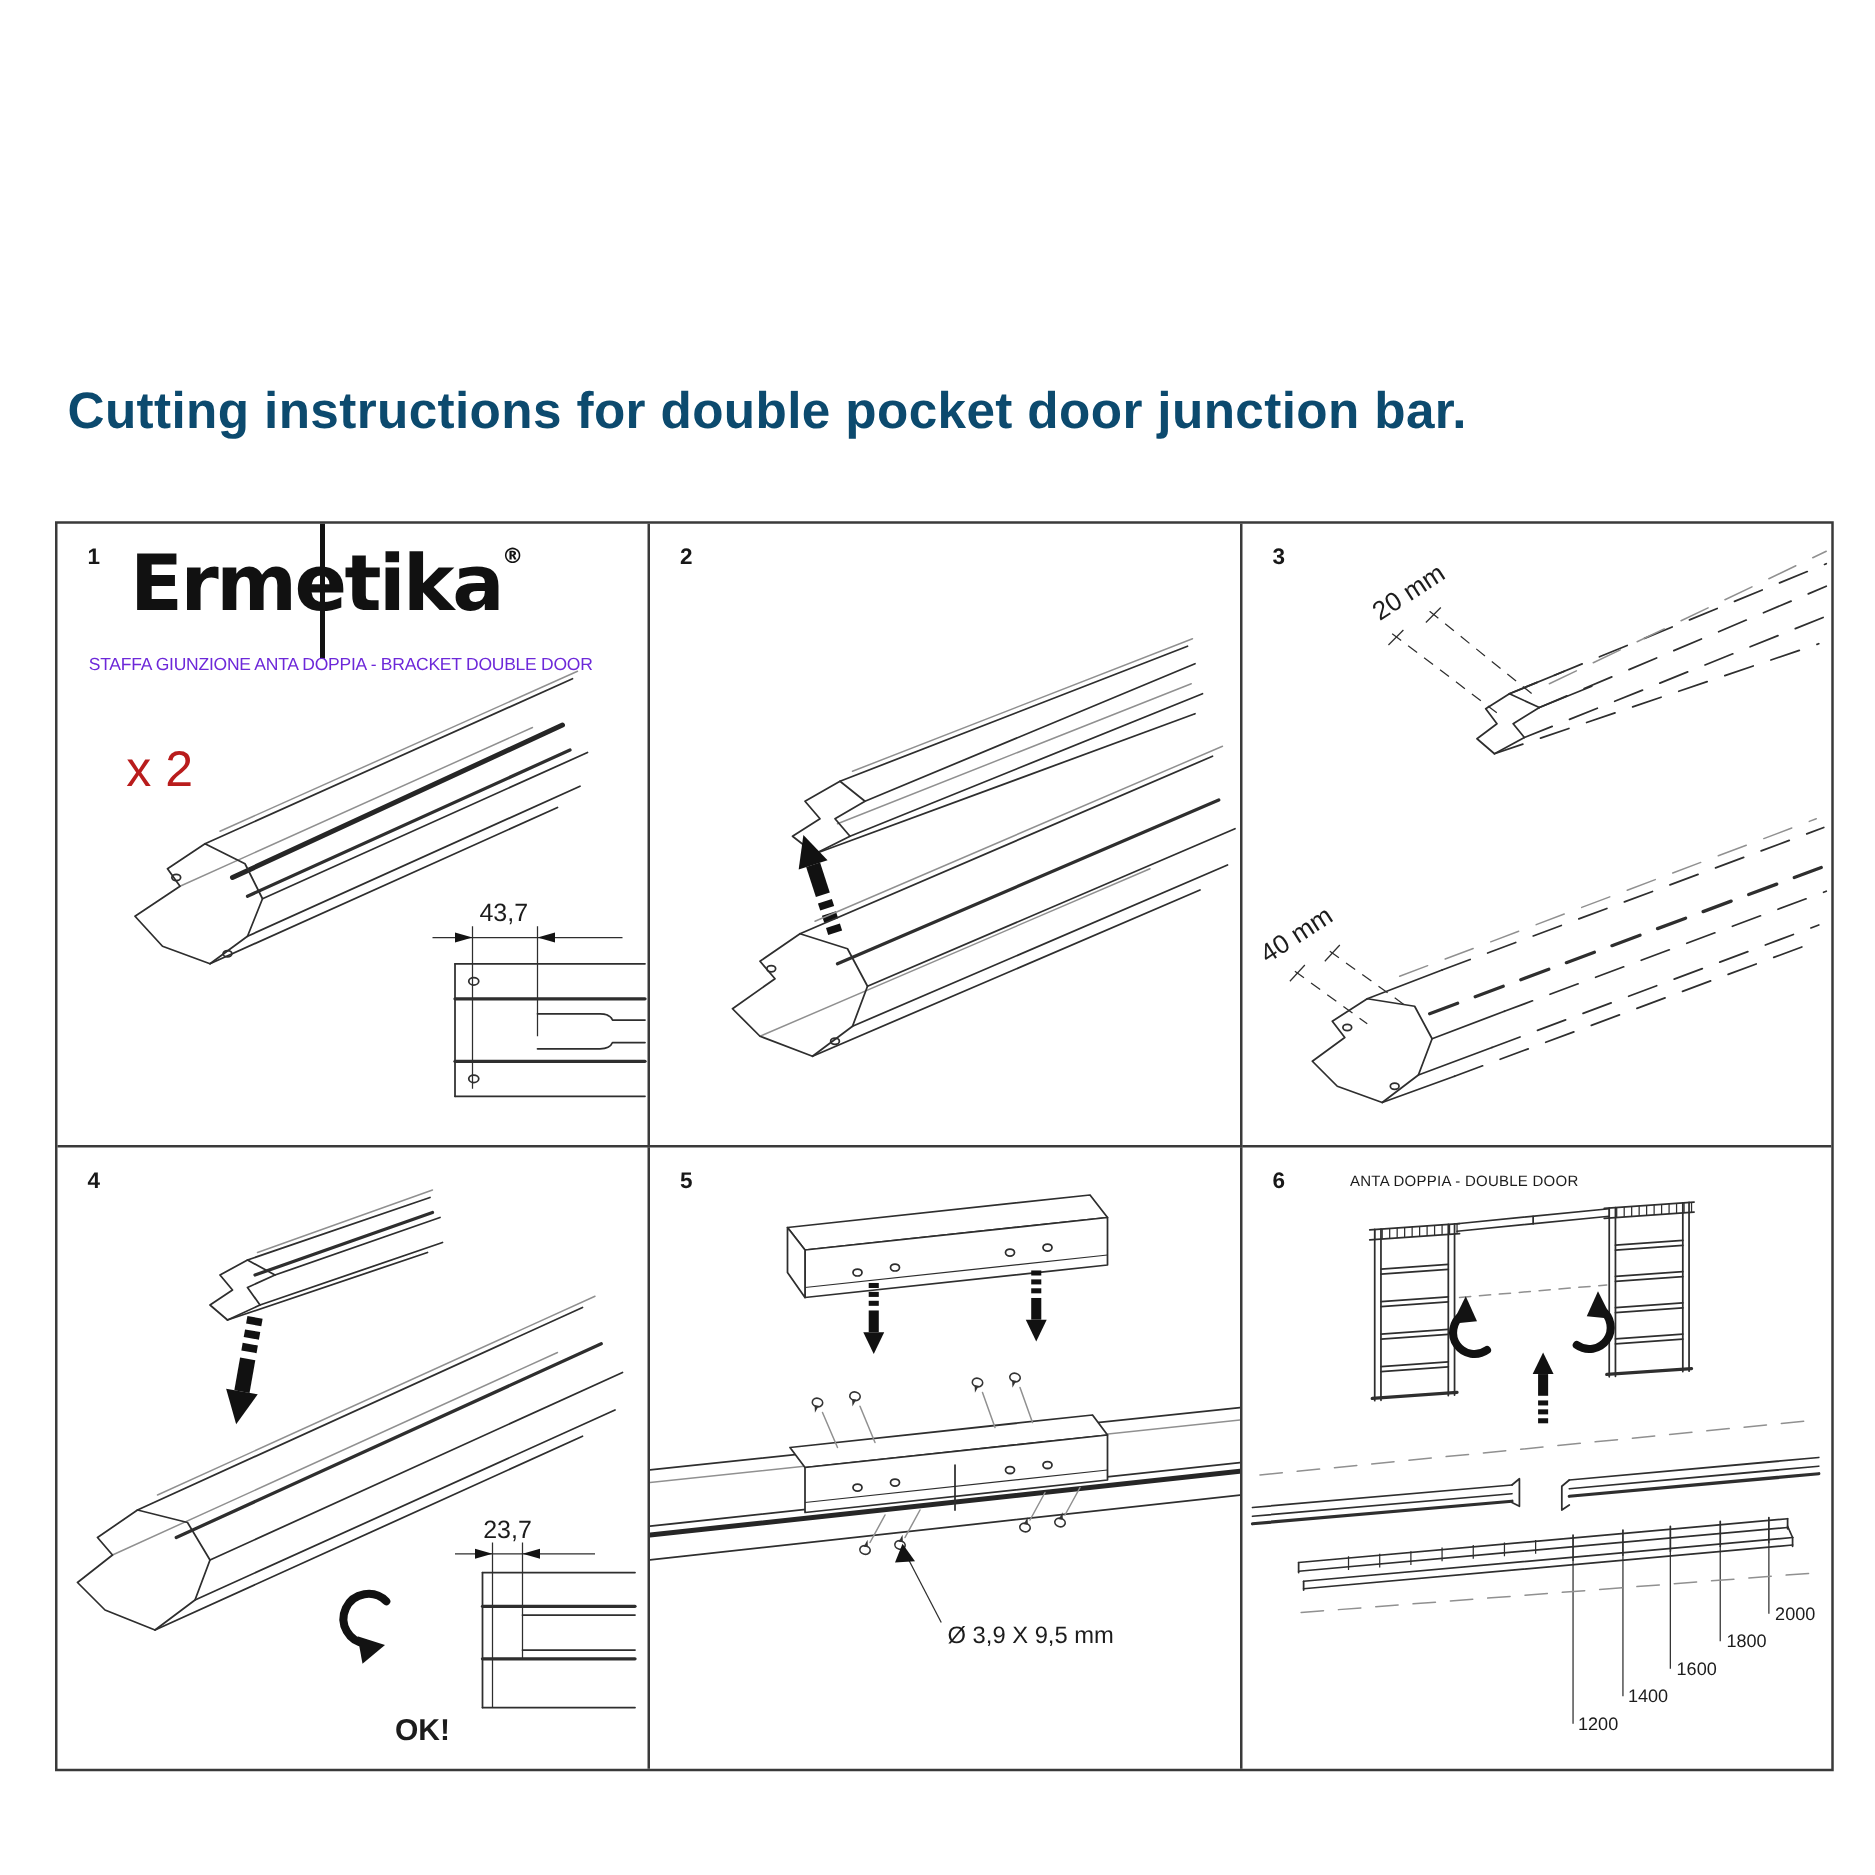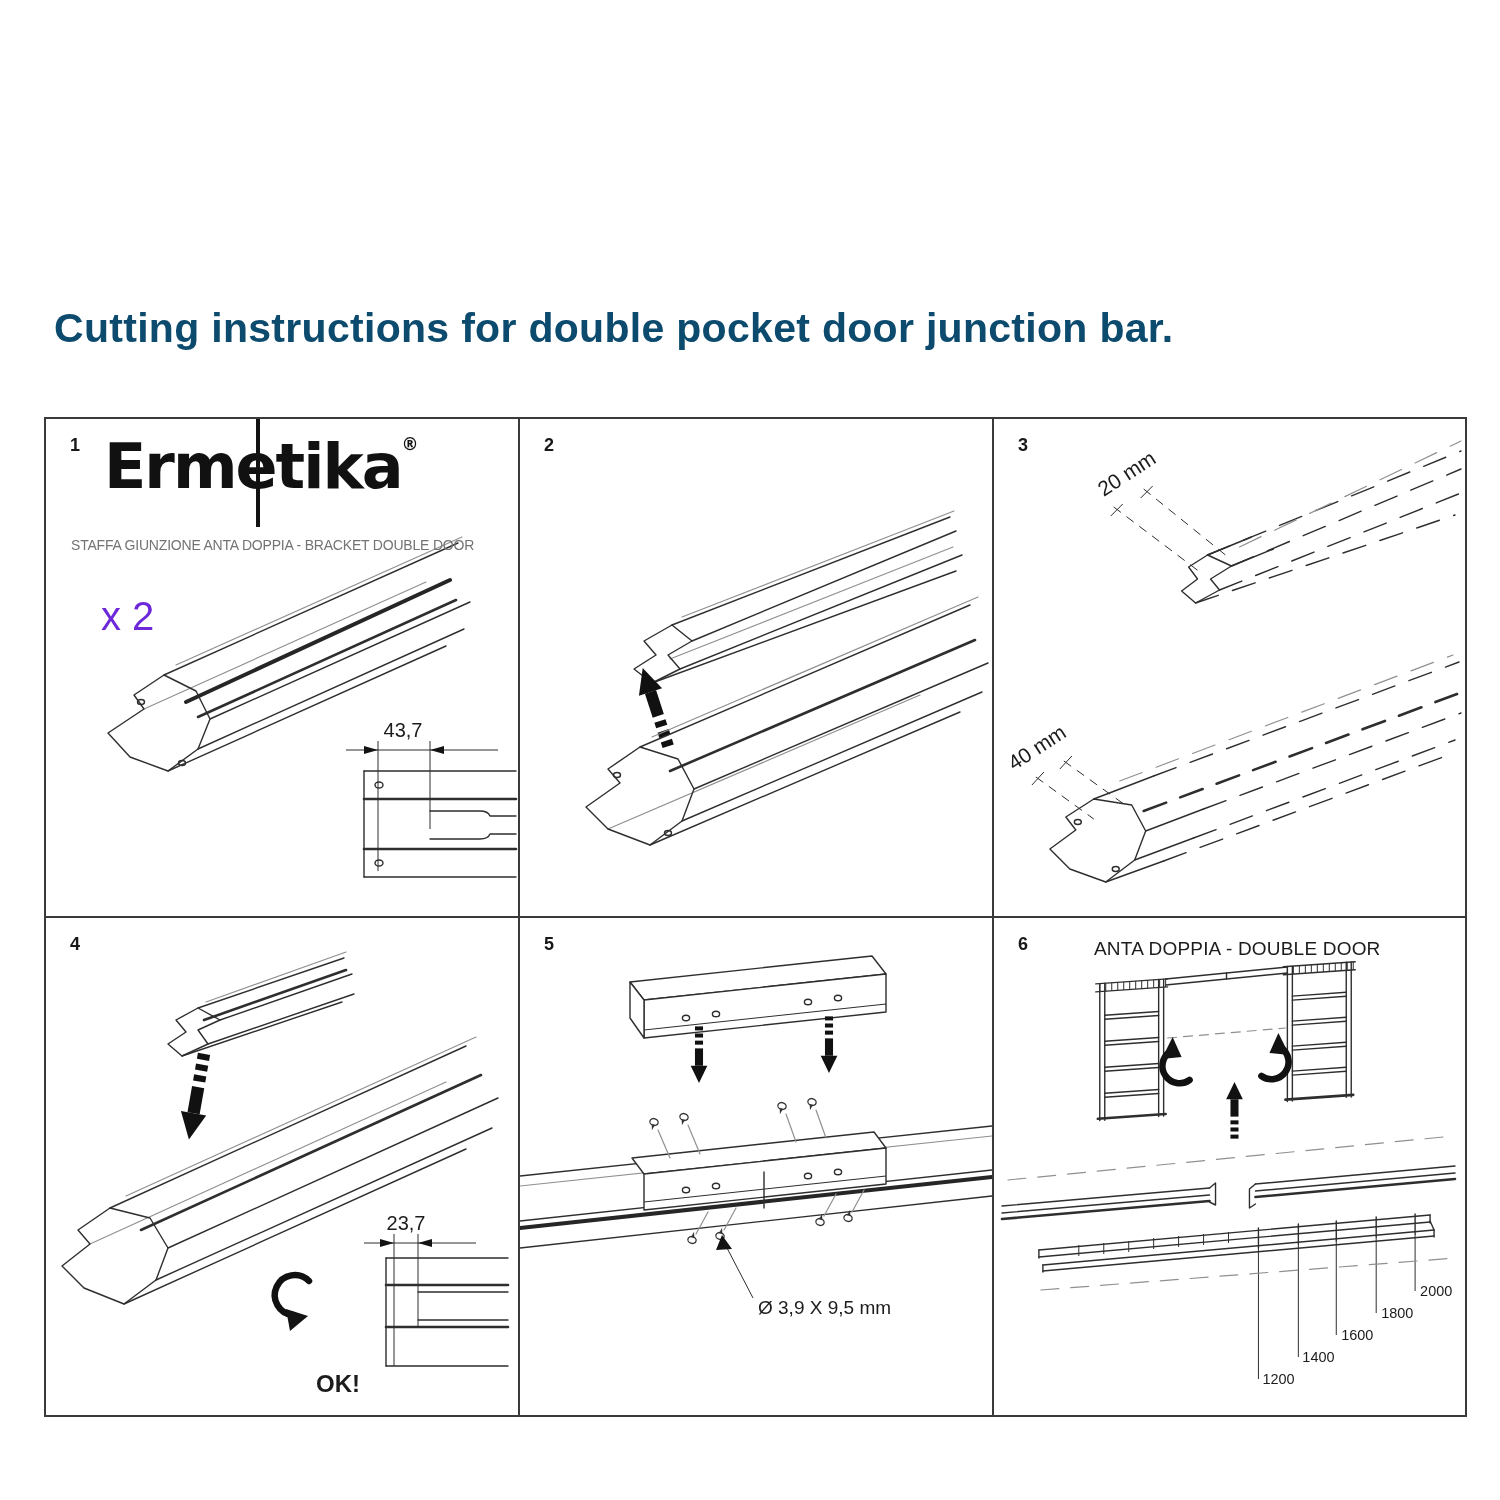--- a/index.html
+++ b/index.html
@@ -12,24 +12,24 @@
   .cell{position:relative;overflow:hidden;}
   .cell.br{border-right:2px solid #3a3a3a;}
   .cell.bb{border-bottom:2px solid #3a3a3a;}
   .pnum{position:absolute;left:24px;top:16px;font-size:18px;font-weight:bold;color:#181818;z-index:3;}
   .draw{position:absolute;inset:0;width:100%;height:100%;}
   
   .logo{position:absolute;left:58px;top:14px;font-family:"DejaVu Sans",sans-serif;
     font-weight:bold;font-size:62px;letter-spacing:-2px;color:#111;z-index:2;line-height:1.1;}
   .logo .reg{font-size:17px;vertical-align:38px;letter-spacing:0;}
   .logobar{position:absolute;left:152px;top:-22px;width:3.5px;height:116px;background:#121212;}
-  .subtitle{position:absolute;left:25px;top:118px;font-size:14px;color:#737373;
+  .subtitle{position:absolute;left:25px;top:104px;font-size:14px;color:#6d28d9;
     letter-spacing:-.2px;white-space:nowrap;z-index:2;}
-  .qty{position:absolute;left:55px;top:175px;font-size:40px;color:#6d28d9;z-index:2;}
-  .p6title{position:absolute;left:100px;top:20px;font-size:19px;color:#1c1c1c;
+  .qty{position:absolute;left:55px;top:175px;font-size:40px;color:#b91c1c;z-index:2;}
+  .p6title{position:absolute;left:86px;top:20px;font-size:12px;color:#1c1c1c;
     letter-spacing:.2px;white-space:nowrap;z-index:2;}
   
   .s{stroke:#2e2e2e;fill:none;stroke-width:1.4;stroke-linecap:round;stroke-linejoin:round;}
   .s1{stroke:#2e2e2e;fill:none;stroke-width:1;}
   .s2{stroke:#2e2e2e;fill:none;stroke-width:2.6;stroke-linecap:round;}
   .s4{stroke:#262626;fill:none;stroke-width:4;stroke-linecap:round;}
   .g{stroke:#909090;fill:none;stroke-width:1.2;stroke-linecap:round;}
   .d{stroke-dasharray:24 15;}
   .d2{stroke-dasharray:18 12;}
   .dd{stroke-dasharray:9 7;}

